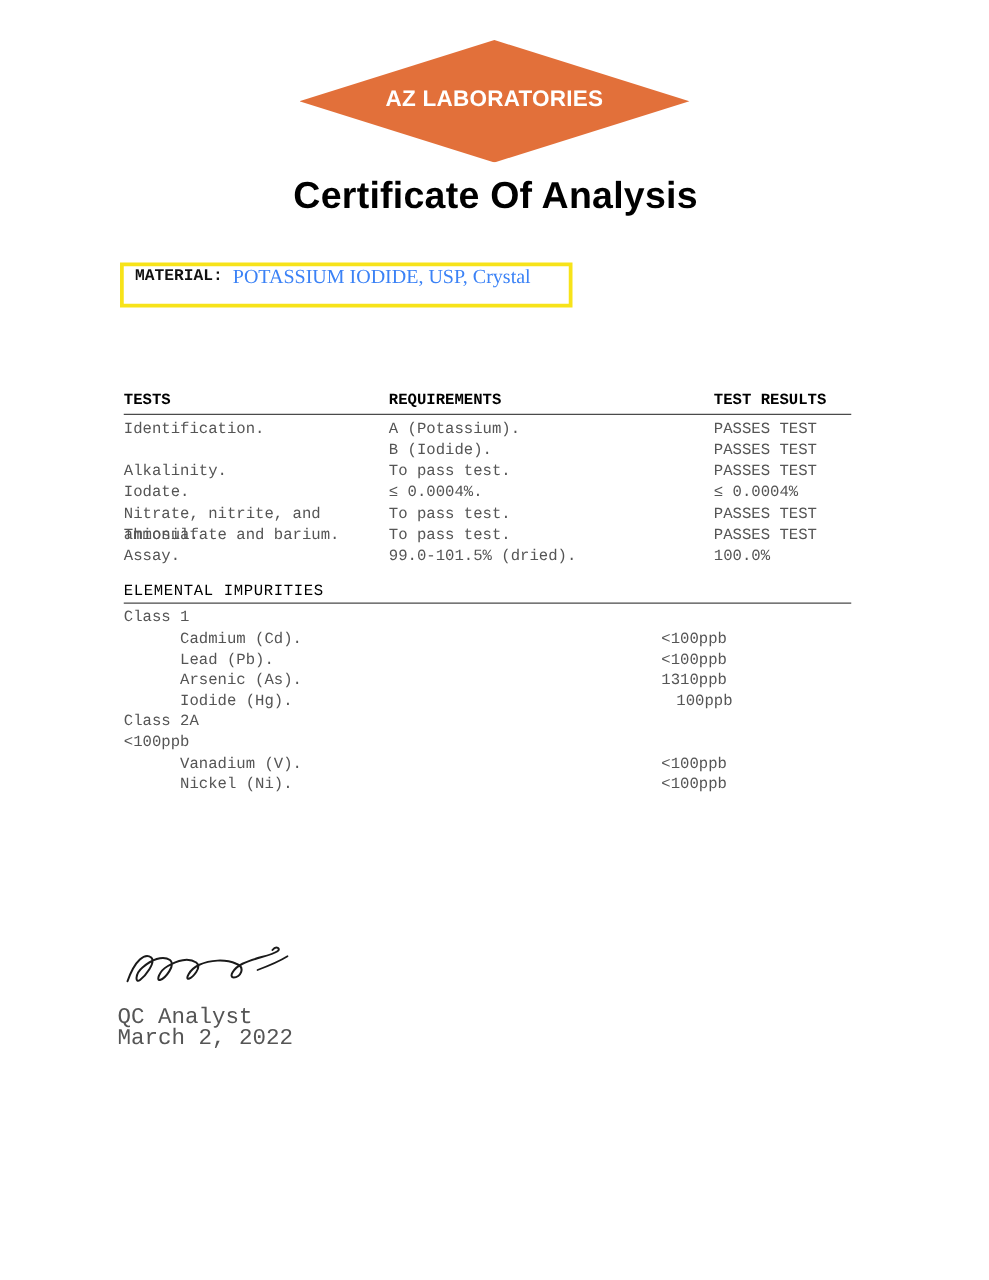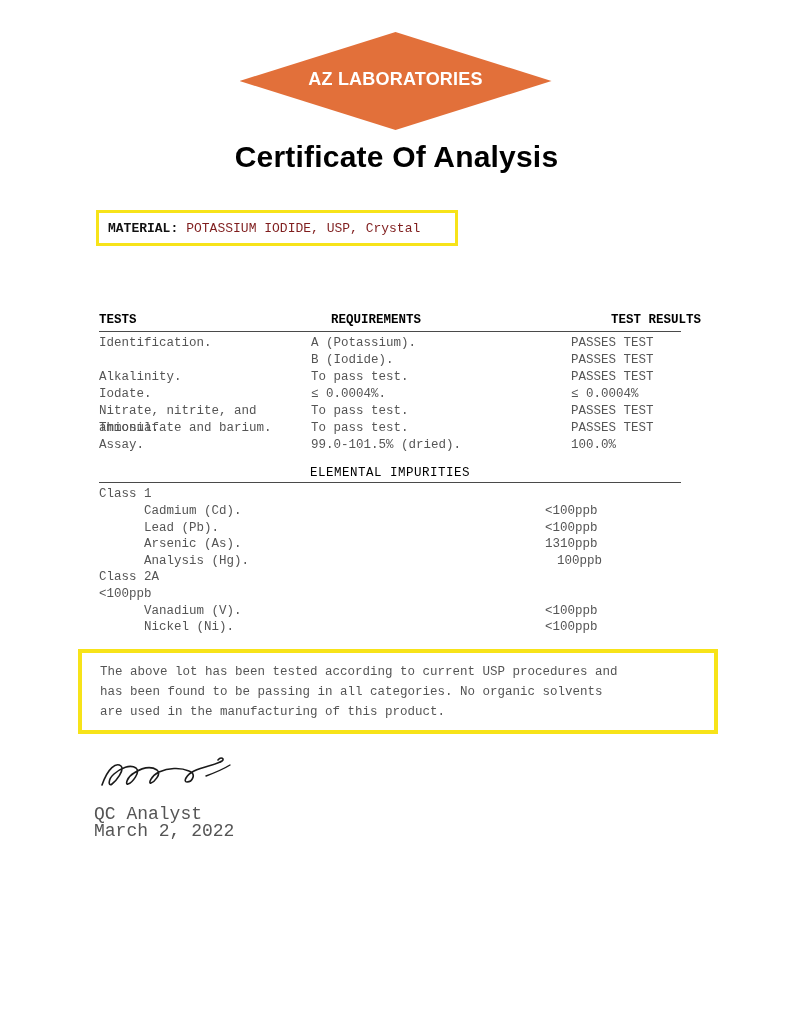--- a/index.html
+++ b/index.html
@@ -63,35 +63,34 @@
 
   
   .material-box {
     position: absolute;
     top: 210px;
     left: 96px;
     width: 362px;
     height: 36px;
     border: 3px solid #f7e319;
     display: flex;
-    align-items: center;
     box-sizing: border-box;
     padding-left: 9px;
   }
   .material-label {
     font-family: "Liberation Mono", monospace;
     font-size: 13px;
     font-weight: bold;
     color: #111;
     letter-spacing: 0px;
   }
   .material-value {
-    font-family: Liberation Mono, monospace;
-    font-size: 13px;
-    color: #7f1d1d;
+    font-family: Liberation Serif, serif;
+    font-size: 16px;
+    color: #3b82f6;
     margin-left: 8px;
   }
 
   
   .table-area {
     position: absolute;
     top: 312px;
     left: 99px;
     width: 582px;
     font-family: "Liberation Mono", monospace;
@@ -105,46 +104,43 @@
   }
   .col-test   { width: 212px; flex: 0 0 212px; }
   .col-req    { width: 260px; flex: 0 0 260px; }
   .col-res    { width: 110px; flex: 0 0 110px; }
   .hdr {
     color: #000000;
     font-weight: bold;
     border-bottom: 1px solid #4a4a4a;
     padding-bottom: 2px;
     margin-bottom: 3px;
-    gap: 20px;
   }
   .hdr .col-test, .hdr .col-req, .hdr .col-res { font-weight: bold; }
 
   
   .ei-head {
-    text-align: center;
     color: #000000;
     font-family: "Liberation Mono", monospace;
     font-size: 12.5px;
     letter-spacing: 0.5px;
     border-bottom: 1px solid #4a4a4a;
     padding-bottom: 2px;
     margin-top: 12px;
     margin-bottom: 3px;
     width: 582px;
   }
   .ei-class {
     line-height: 17px;
     height: 17px;
   }
   .ei-row {
     display: flex;
     line-height: 16.5px;
     height: 16.5px;
-    gap: 16px;
   }
   .ei-name { width: 430px; flex: 0 0 430px; padding-left: 45px; box-sizing: border-box; }
   .ei-val  { width: 110px; flex: 0 0 110px; text-align: left; }
   .ei-val.indent { padding-left: 12px; }
 
   
   .statement-box {
     position: absolute;
     top: 649px;
     left: 78px;
@@ -250,43 +246,38 @@
     </div>
     <div class="ei-row">
       <div class="ei-name">Lead (Pb).</div>
       <div class="ei-val">&lt;100ppb</div>
     </div>
     <div class="ei-row">
       <div class="ei-name">Arsenic (As).</div>
       <div class="ei-val">1310ppb</div>
     </div>
     <div class="ei-row">
-      <div class="ei-name">Analysis (Hg).</div>
+      <div class="ei-name">Iodide (Hg).</div>
       <div class="ei-val indent">100ppb</div>
     </div>
 
     <div class="ei-class">Class 2A</div>
     <div class="ei-row">
       <div class="ei-val">&lt;100ppb</div>
     </div>
     <div class="ei-row">
       <div class="ei-name">Vanadium (V).</div>
       <div class="ei-val">&lt;100ppb</div>
     </div>
     <div class="ei-row">
       <div class="ei-name">Nickel (Ni).</div>
       <div class="ei-val">&lt;100ppb</div>
     </div>
   </div>
 
-  <div class="statement-box">
-    <div class="statement-line">The above lot has been tested according to current USP procedures and</div>
-    <div class="statement-line">has been found to be passing in all categories. No organic solvents</div>
-    <div class="statement-line">are used in the manufacturing of this product.</div>
-  </div>
 
   <svg class="signature" viewBox="0 0 150 45">
     <path d="M8 33 C14 16, 22 10, 27 14 C31 18, 22 29, 18 32 C14 35, 14 27, 20 22
              C27 16, 36 12, 42 16 C47 20, 38 31, 34 32 C31 33, 33 25, 40 21
              C48 16, 57 14, 63 18 C68 22, 60 30, 57 31 C54 32, 57 24, 65 20
              C74 16, 86 15, 95 19 C103 22, 98 30, 93 30 C89 30, 92 23, 100 19
              C110 14, 122 13, 128 9 C131 7, 127 4, 124 8" fill="none" stroke="#1a1a1a" stroke-width="1.6" stroke-linecap="round"></path>
     <path d="M112 24 C120 21, 128 18, 136 13" fill="none" stroke="#1a1a1a" stroke-width="1.4" stroke-linecap="round"></path>
   </svg>
 

